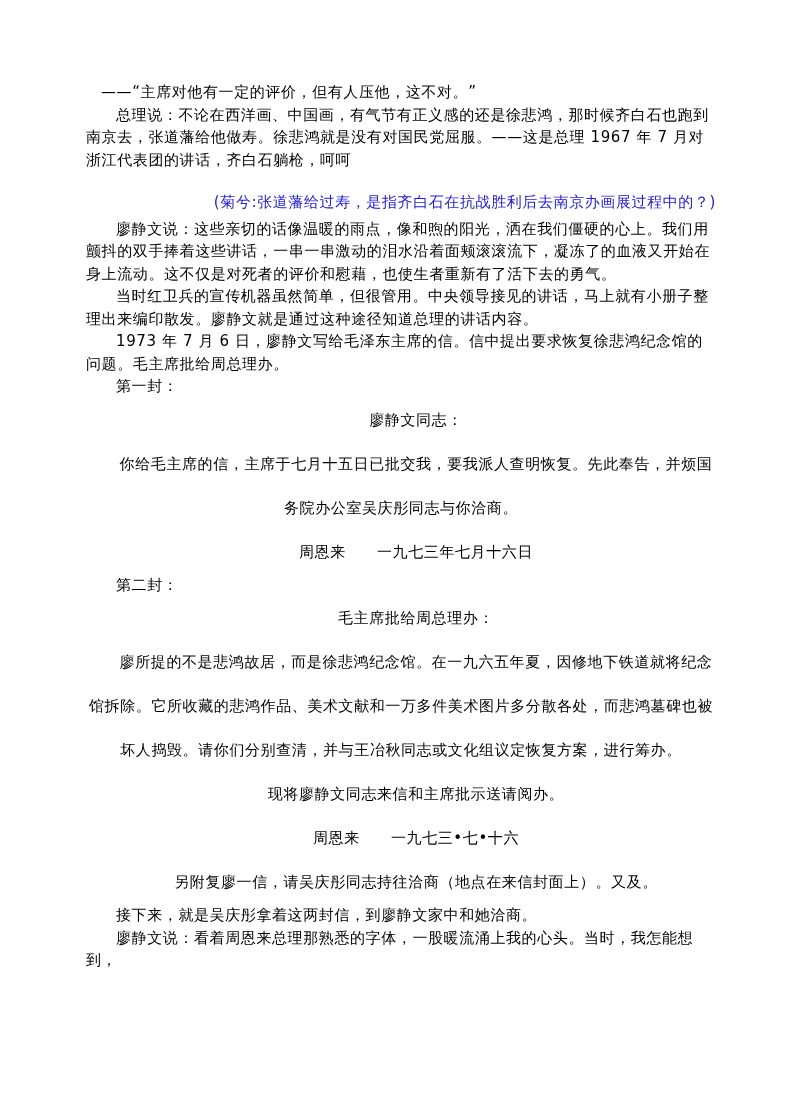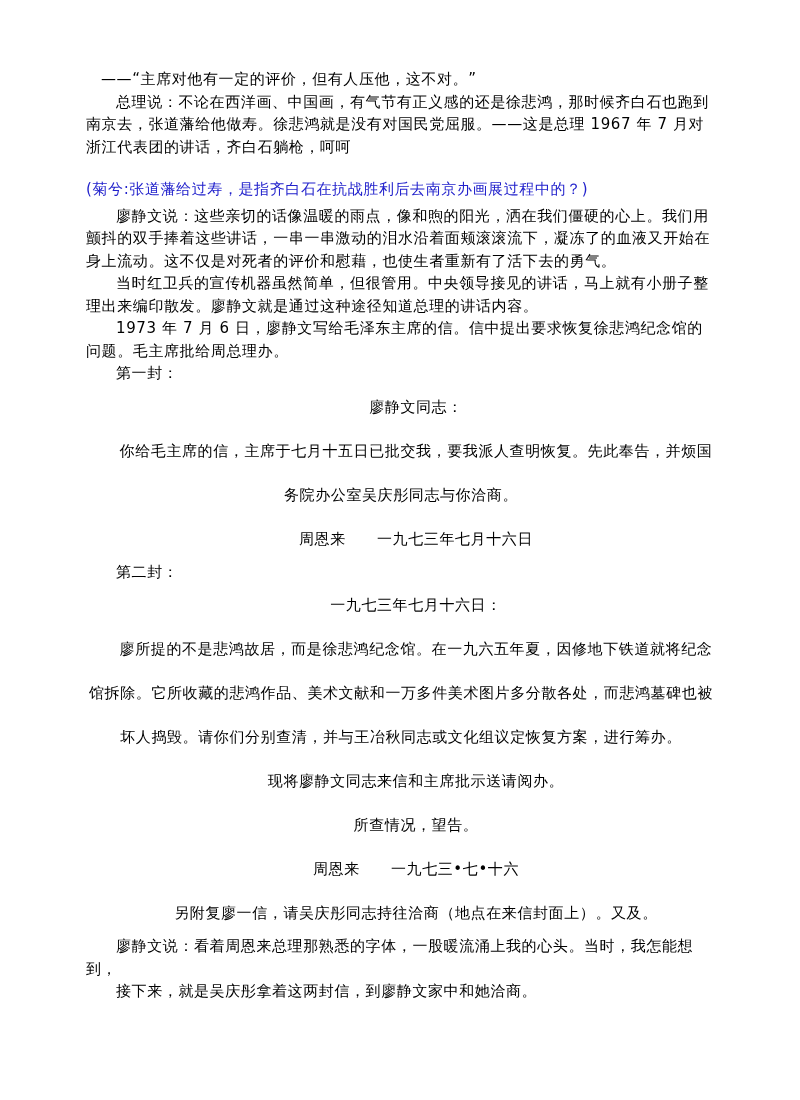--- a/index.html
+++ b/index.html
@@ -9,37 +9,38 @@
   }
   body {
     width: 800px;
     height: 1100px;
     overflow: hidden;
     font-family: "DejaVu Sans", sans-serif;
   }
   .doc {
     position: absolute;
     left: 86px;
-    top: 68px;
+    top: 81px;
     width: 630px;
     color: var(--text-color, #000000);
     font-size: 15px;
     letter-spacing: 0.6px;
   }
   .para {
     margin: 0;
     line-height: 22.5px;
     word-break: break-all;
   }
   .indent0 { text-indent: 0; }
   .indent1 { text-indent: 1em; }
   .indent2 { text-indent: 2em; }
   .annotation {
     color: var(--annotation-color, #2222cc);
-    margin: 20px 0 4px 0;
+    margin: 20px 0 4px 7px;
+    text-align: right;
   }
   .letter {
     line-height: 44px;
     text-align: center;
   }
 </style>
 </head>
 <body>
 
 <div class="doc">
@@ -47,21 +48,20 @@
     <p class="para indent2">总理说：不论在西洋画、中国画，有气节有正义感的还是徐悲鸿，那时候齐白石也跑到南京去，张道藩给他做寿。徐悲鸿就是没有对国民党屈服。——这是总理 1967 年 7 月对浙江代表团的讲话，齐白石躺枪，呵呵</p>
     <p class="para annotation indent0">(菊兮:张道藩给过寿，是指齐白石在抗战胜利后去南京办画展过程中的？)</p>
     <p class="para indent2">廖静文说：这些亲切的话像温暖的雨点，像和煦的阳光，洒在我们僵硬的心上。我们用颤抖的双手捧着这些讲话，一串一串激动的泪水沿着面颊滚滚流下，凝冻了的血液又开始在身上流动。这不仅是对死者的评价和慰藉，也使生者重新有了活下去的勇气。</p>
     <p class="para indent2">当时红卫兵的宣传机器虽然简单，但很管用。中央领导接见的讲话，马上就有小册子整理出来编印散发。廖静文就是通过这种途径知道总理的讲话内容。</p>
     <p class="para indent2">1973 年 7 月 6 日，廖静文写给毛泽东主席的信。信中提出要求恢复徐悲鸿纪念馆的问题。毛主席批给周总理办。</p>
     <p class="para indent2">第一封：</p>
     <p class="para letter indent2">廖静文同志：</p>
     <p class="para letter indent2">你给毛主席的信，主席于七月十五日已批交我，要我派人查明恢复。先此奉告，并烦国务院办公室吴庆彤同志与你洽商。</p>
     <p class="para letter indent2">周恩来　　一九七三年七月十六日</p>
     <p class="para indent2">第二封：</p>
-    <p class="para letter indent2">一九七三年七月十六日：</p>
+    <p class="para letter indent2">毛主席批给周总理办：</p>
     <p class="para letter indent2">廖所提的不是悲鸿故居，而是徐悲鸿纪念馆。在一九六五年夏，因修地下铁道就将纪念馆拆除。它所收藏的悲鸿作品、美术文献和一万多件美术图片多分散各处，而悲鸿墓碑也被坏人捣毁。请你们分别查清，并与王冶秋同志或文化组议定恢复方案，进行筹办。</p>
     <p class="para letter indent2">现将廖静文同志来信和主席批示送请阅办。</p>
-    <p class="para letter indent2">所查情况，望告。</p>
     <p class="para letter indent2">周恩来　　一九七三•七•十六</p>
     <p class="para letter indent2">另附复廖一信，请吴庆彤同志持往洽商（地点在来信封面上）。又及。</p>
+    <p class="para indent2">接下来，就是吴庆彤拿着这两封信，到廖静文家中和她洽商。</p>
     <p class="para indent2">廖静文说：看着周恩来总理那熟悉的字体，一股暖流涌上我的心头。当时，我怎能想到，</p>
-    <p class="para indent2">接下来，就是吴庆彤拿着这两封信，到廖静文家中和她洽商。</p>
   </div>
 
 </body></html>

